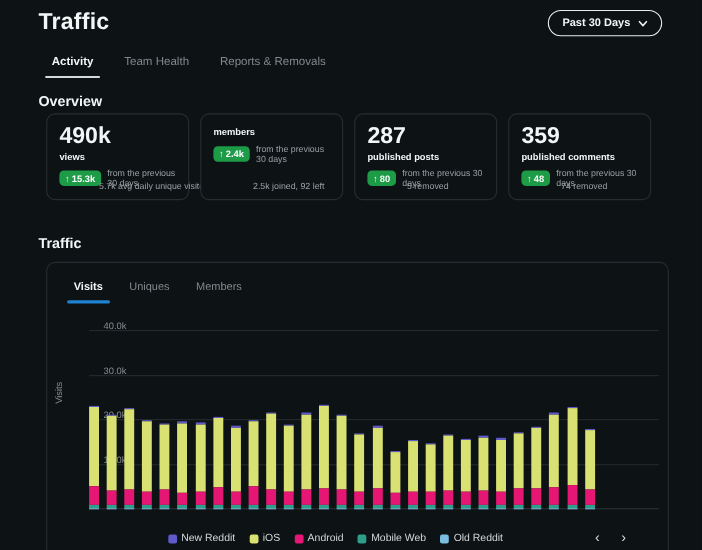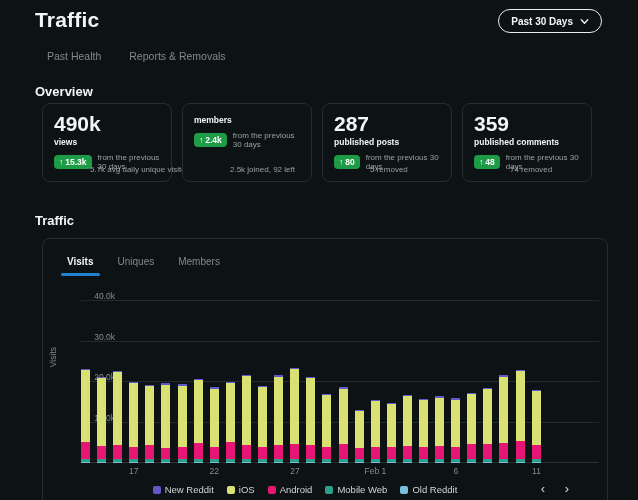--- a/index.html
+++ b/index.html
@@ -84,21 +84,22 @@
 <h1 class="page-title">Traffic</h1>
 
 <button class="range-btn">
   <span>Past 30 Days</span>
   <svg class="chev-svg" viewBox="0 0 10 10">
     <polyline points="1.5,3 5,7 8.5,3" fill="none" stroke="#e9edef" stroke-width="1.6" stroke-linecap="round" stroke-linejoin="round"></polyline>
   </svg>
 </button>
 
 <nav class="main-tabs">
-  <div class="main-tab">Past Health</div>
+  <div class="main-tab active">Activity</div>
+  <div class="main-tab">Team Health</div>
   <div class="main-tab">Reports &amp; Removals</div>
 </nav>
 
 <h2 class="section-h" id="overview-h">Overview</h2>
 
 <div class="cards">
   <div class="card">
     <div class="value">490k</div>
     <div class="label">views</div>
     <div class="delta-row">
@@ -366,28 +367,20 @@
         <div class="seg" style="height: 3px; background: rgb(47, 158, 136);"></div>
         <div class="seg" style="height: 1.4px; background: rgb(121, 190, 222);"></div>
       </div>
       <div class="bar">
         <div class="seg" style="height: 1.4px; background: rgb(96, 89, 201);"></div>
         <div class="seg" style="height: 53.5px; background: rgb(216, 225, 113);"></div>
         <div class="seg" style="height: 13.8px; background: rgb(230, 22, 117);"></div>
         <div class="seg" style="height: 3px; background: rgb(47, 158, 136);"></div>
         <div class="seg" style="height: 1.4px; background: rgb(121, 190, 222);"></div>
       </div>
-    </div>
-  <div class="xticks">
-      <div class="xtick" style="left: 52.8214px;">17</div>
-      <div class="xtick" style="left: 133.357px;">22</div>
-      <div class="xtick" style="left: 213.893px;">27</div>
-      <div class="xtick" style="left: 294.429px;">Feb 1</div>
-      <div class="xtick" style="left: 374.964px;">6</div>
-      <div class="xtick" style="left: 455.5px;">11</div>
     </div>
 
   <div class="legend">
     <span class="legend-item">
         <span class="swatch" style="background: rgb(96, 89, 201);"></span>
         <span>New Reddit</span>
       </span>
     <span class="legend-item">
         <span class="swatch" style="background: rgb(216, 225, 113);"></span>
         <span>iOS</span>

